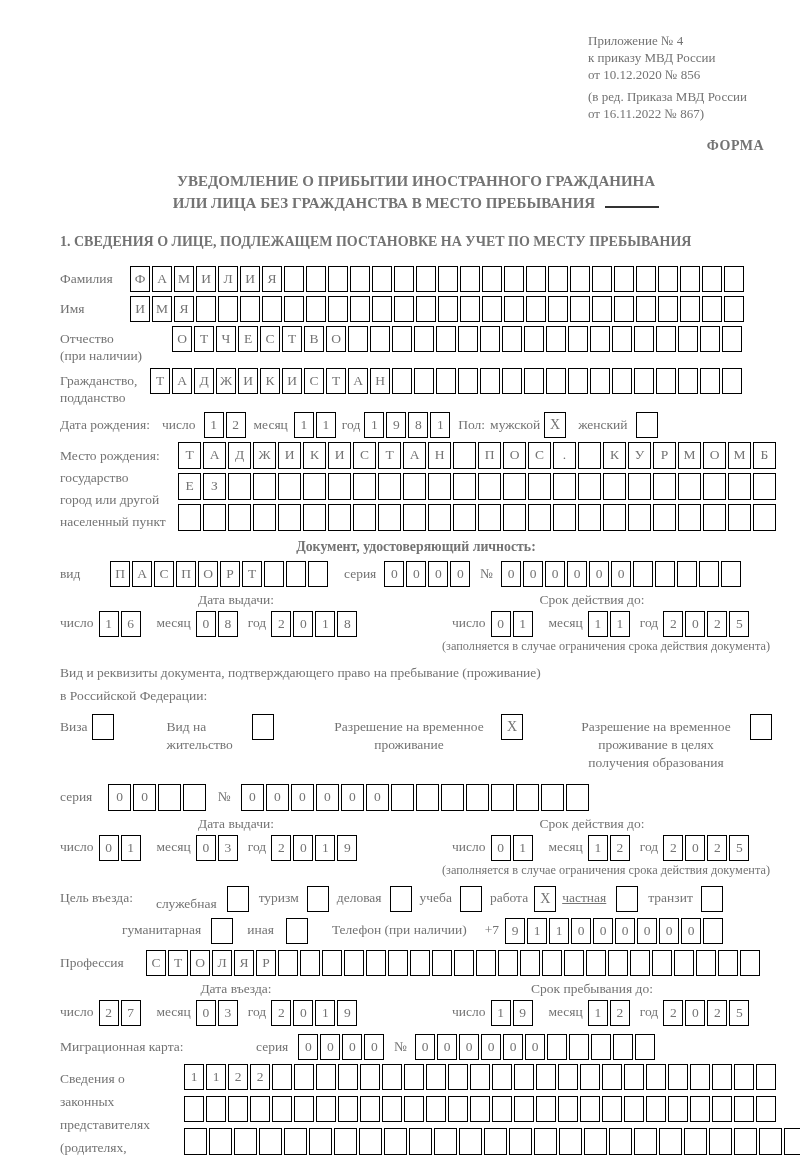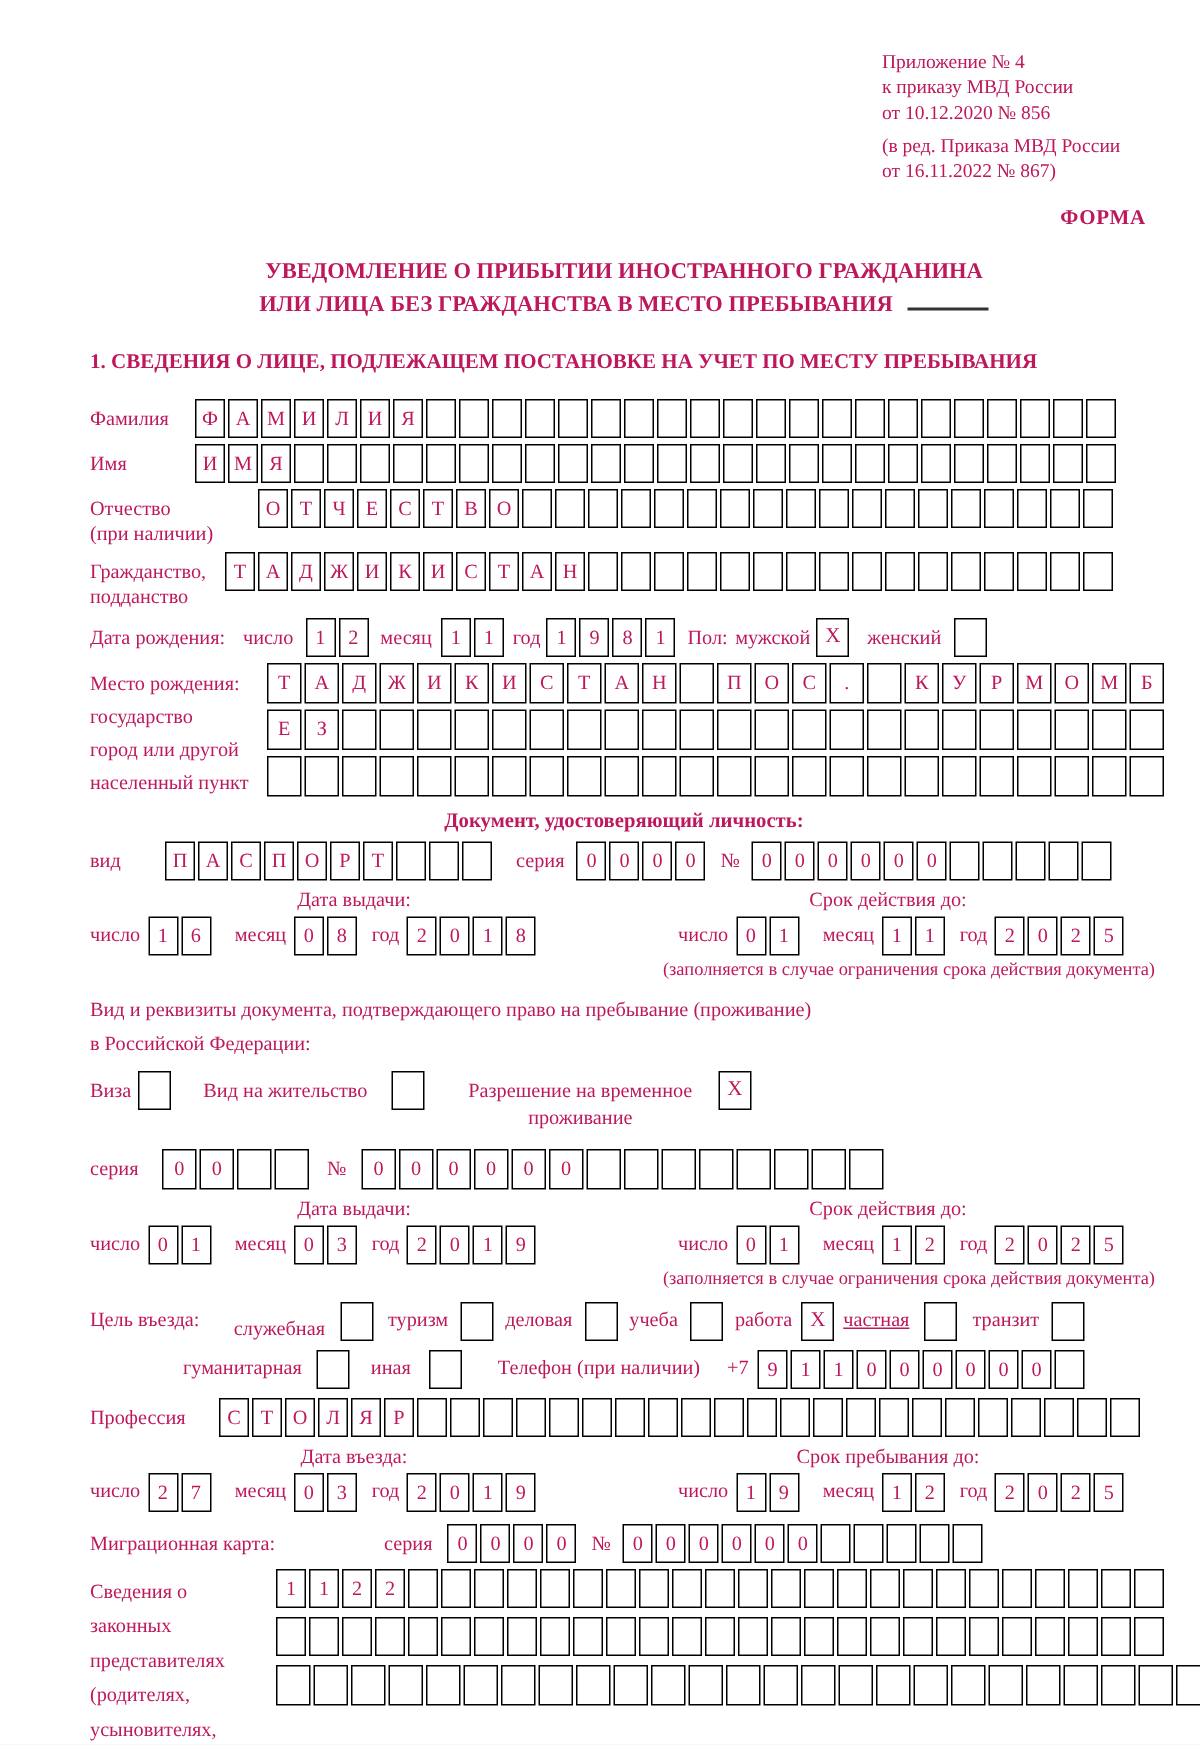--- a/index.html
+++ b/index.html
@@ -1,17 +1,17 @@
 <!DOCTYPE html>
 <html lang="ru"><head>
 <meta charset="utf-8">
 <style>
   html,body{margin:0;padding:0;background:#f2f2f2;}
   .page{
-    width:800px;height:1163px;margin:0 auto;background:#ffffff;color:#be185d;
+    width:800px;height:1163px;margin:0 auto;background:#ffffff;color:#737373;
     font-family:"Liberation Serif","DejaVu Serif",serif;font-size:13.5px;
     box-sizing:border-box;padding:32px 28px 10px 60px;overflow:hidden;position:relative;
   }
   
   .annex{margin-left:528px;line-height:17px;font-size:13px;}
   .annex .note{margin-top:5px;}
   .forma{text-align:right;padding-right:8px;font-weight:bold;margin-top:16px;font-size:14px;letter-spacing:.5px;}
   
   .title{text-align:center;font-weight:bold;font-size:15px;line-height:22px;margin-top:16px;}
   .blank-underline{display:inline-block;width:54px;border-bottom:2px solid #333;height:12px;margin-left:10px;}
@@ -33,21 +33,21 @@
   .dp{display:flex;margin-bottom:1px;}
   .dp-left{width:352px;flex:none;}
   .dp-right{flex:1;}
   .dp-heading{text-align:center;line-height:18px;}
   .dgroup{display:flex;align-items:flex-start;margin-top:2px;}
   .dgroup .dlbl{padding-top:4px;margin-right:5px;}
   .dgroup .cells{margin-right:8px;}
   .note-right{text-align:right;font-size:12.3px;padding-right:2px;margin:2px 0 8px 0;line-height:15px;}
   .intro{line-height:21px;margin-bottom:2px;}
   
-  .optrow{display:flex;align-items:flex-start;margin:8px 0 12px 0;}
+  .optrow{display:flex;align-items:flex-start;margin:8px 0 12px 0;gap:31px;}
   .opt{display:flex;align-items:flex-start;}
   .opt .opt-label{padding-top:4px;line-height:18px;}
   .opt .opt-label.center{text-align:center;}
   
   .purpose-row{display:flex;align-items:flex-start;flex-wrap:nowrap;margin-bottom:6px;}
   .purpose-row .plabel{padding-top:4px;flex:none;}
   .purpose-item{display:flex;align-items:flex-start;flex:none;}
   .purpose-item .plabel{padding-top:4px;}
   
   .label-col{flex:none;line-height:22px;padding-top:3px;}
@@ -181,20 +181,24 @@
       <span class="cb" style="margin-left:4px;"></span>
     </span>
     <span class="opt" style="margin-left:22px;">
       <span class="opt-label">Вид на жительство</span>
       <span class="cb" style="margin-left:16px;"></span>
     </span>
     <span class="opt" style="margin-left:20px;justify-content:space-between;">
       <span class="opt-label center" style="width:168px;">Разрешение на временное проживание</span>
       <span class="cb" style="margin-left:8px;">X</span>
     </span>
+    <span class="opt" style="margin-left:16px;">
+      <span class="opt-label center" style="width:172px;">Разрешение на временное проживание в целях получения образования</span>
+      <span class="cb" style="margin-left:8px;"></span>
+    </span>
   </div>
 
   <div class="frow">
     <span class="flabel" style="width:48px;">серия</span>
     <span class="cells lg"><span class="cell">0</span><span class="cell">0</span><span class="cell"></span><span class="cell"></span></span>
     <span class="flabel" style="margin-left:10px;margin-right:10px;">№</span>
     <span class="cells lg"><span class="cell">0</span><span class="cell">0</span><span class="cell">0</span><span class="cell">0</span><span class="cell">0</span><span class="cell">0</span><span class="cell"></span><span class="cell"></span><span class="cell"></span><span class="cell"></span><span class="cell"></span><span class="cell"></span><span class="cell"></span><span class="cell"></span></span>
   </div>
 
   <div class="dp">

